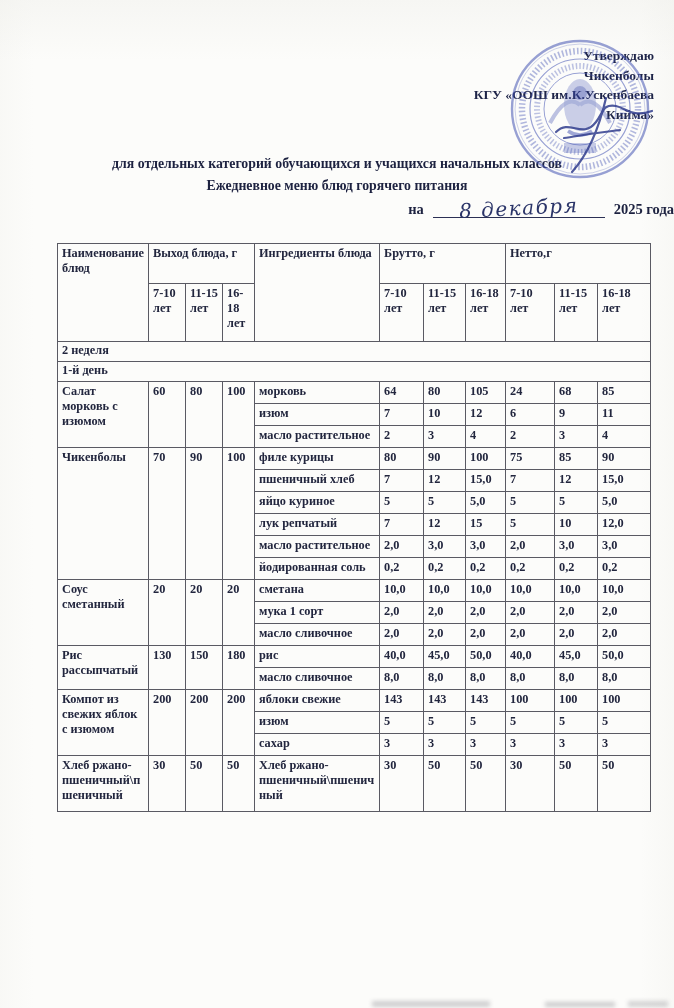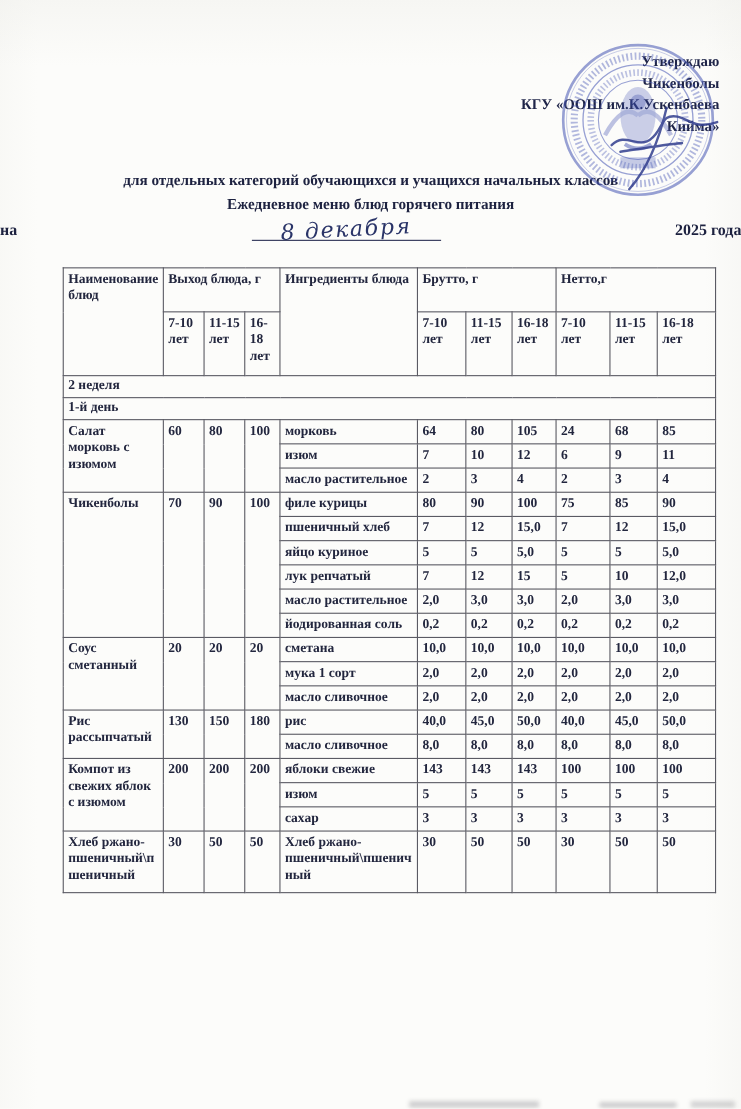--- a/index.html
+++ b/index.html
@@ -27,21 +27,21 @@
     display:inline-block;width:96px;height:0.9em;
     border-bottom:1.6px solid #2b3054;vertical-align:baseline;
   }
   .doc-title{
     position:absolute;top:153px;left:0;width:100%;z-index:2;
     text-align:center;font-weight:bold;font-size:13.8px;line-height:1.6;
     color:#1d2240;
   }
   .date-line{
     position:absolute;top:196px;left:0;width:100%;z-index:2;
-    display:flex;justify-content:space-between;align-items:flex-end;gap:9px;
+    display:flex;justify-content:flex-end;align-items:flex-end;gap:9px;
     font-weight:bold;font-size:14.5px;color:#1d2240;
   }
   .hand-wrap{
     display:inline-block;width:172px;text-align:center;
     border-bottom:1.7px solid #2b3054;line-height:1;padding-bottom:1px;
   }
   .handwritten{
     display:inline-block;
     font-family:"DejaVu Serif",serif;font-style:italic;font-weight:400;
     font-size:20px;color:#2a3468;letter-spacing:1.5px;

